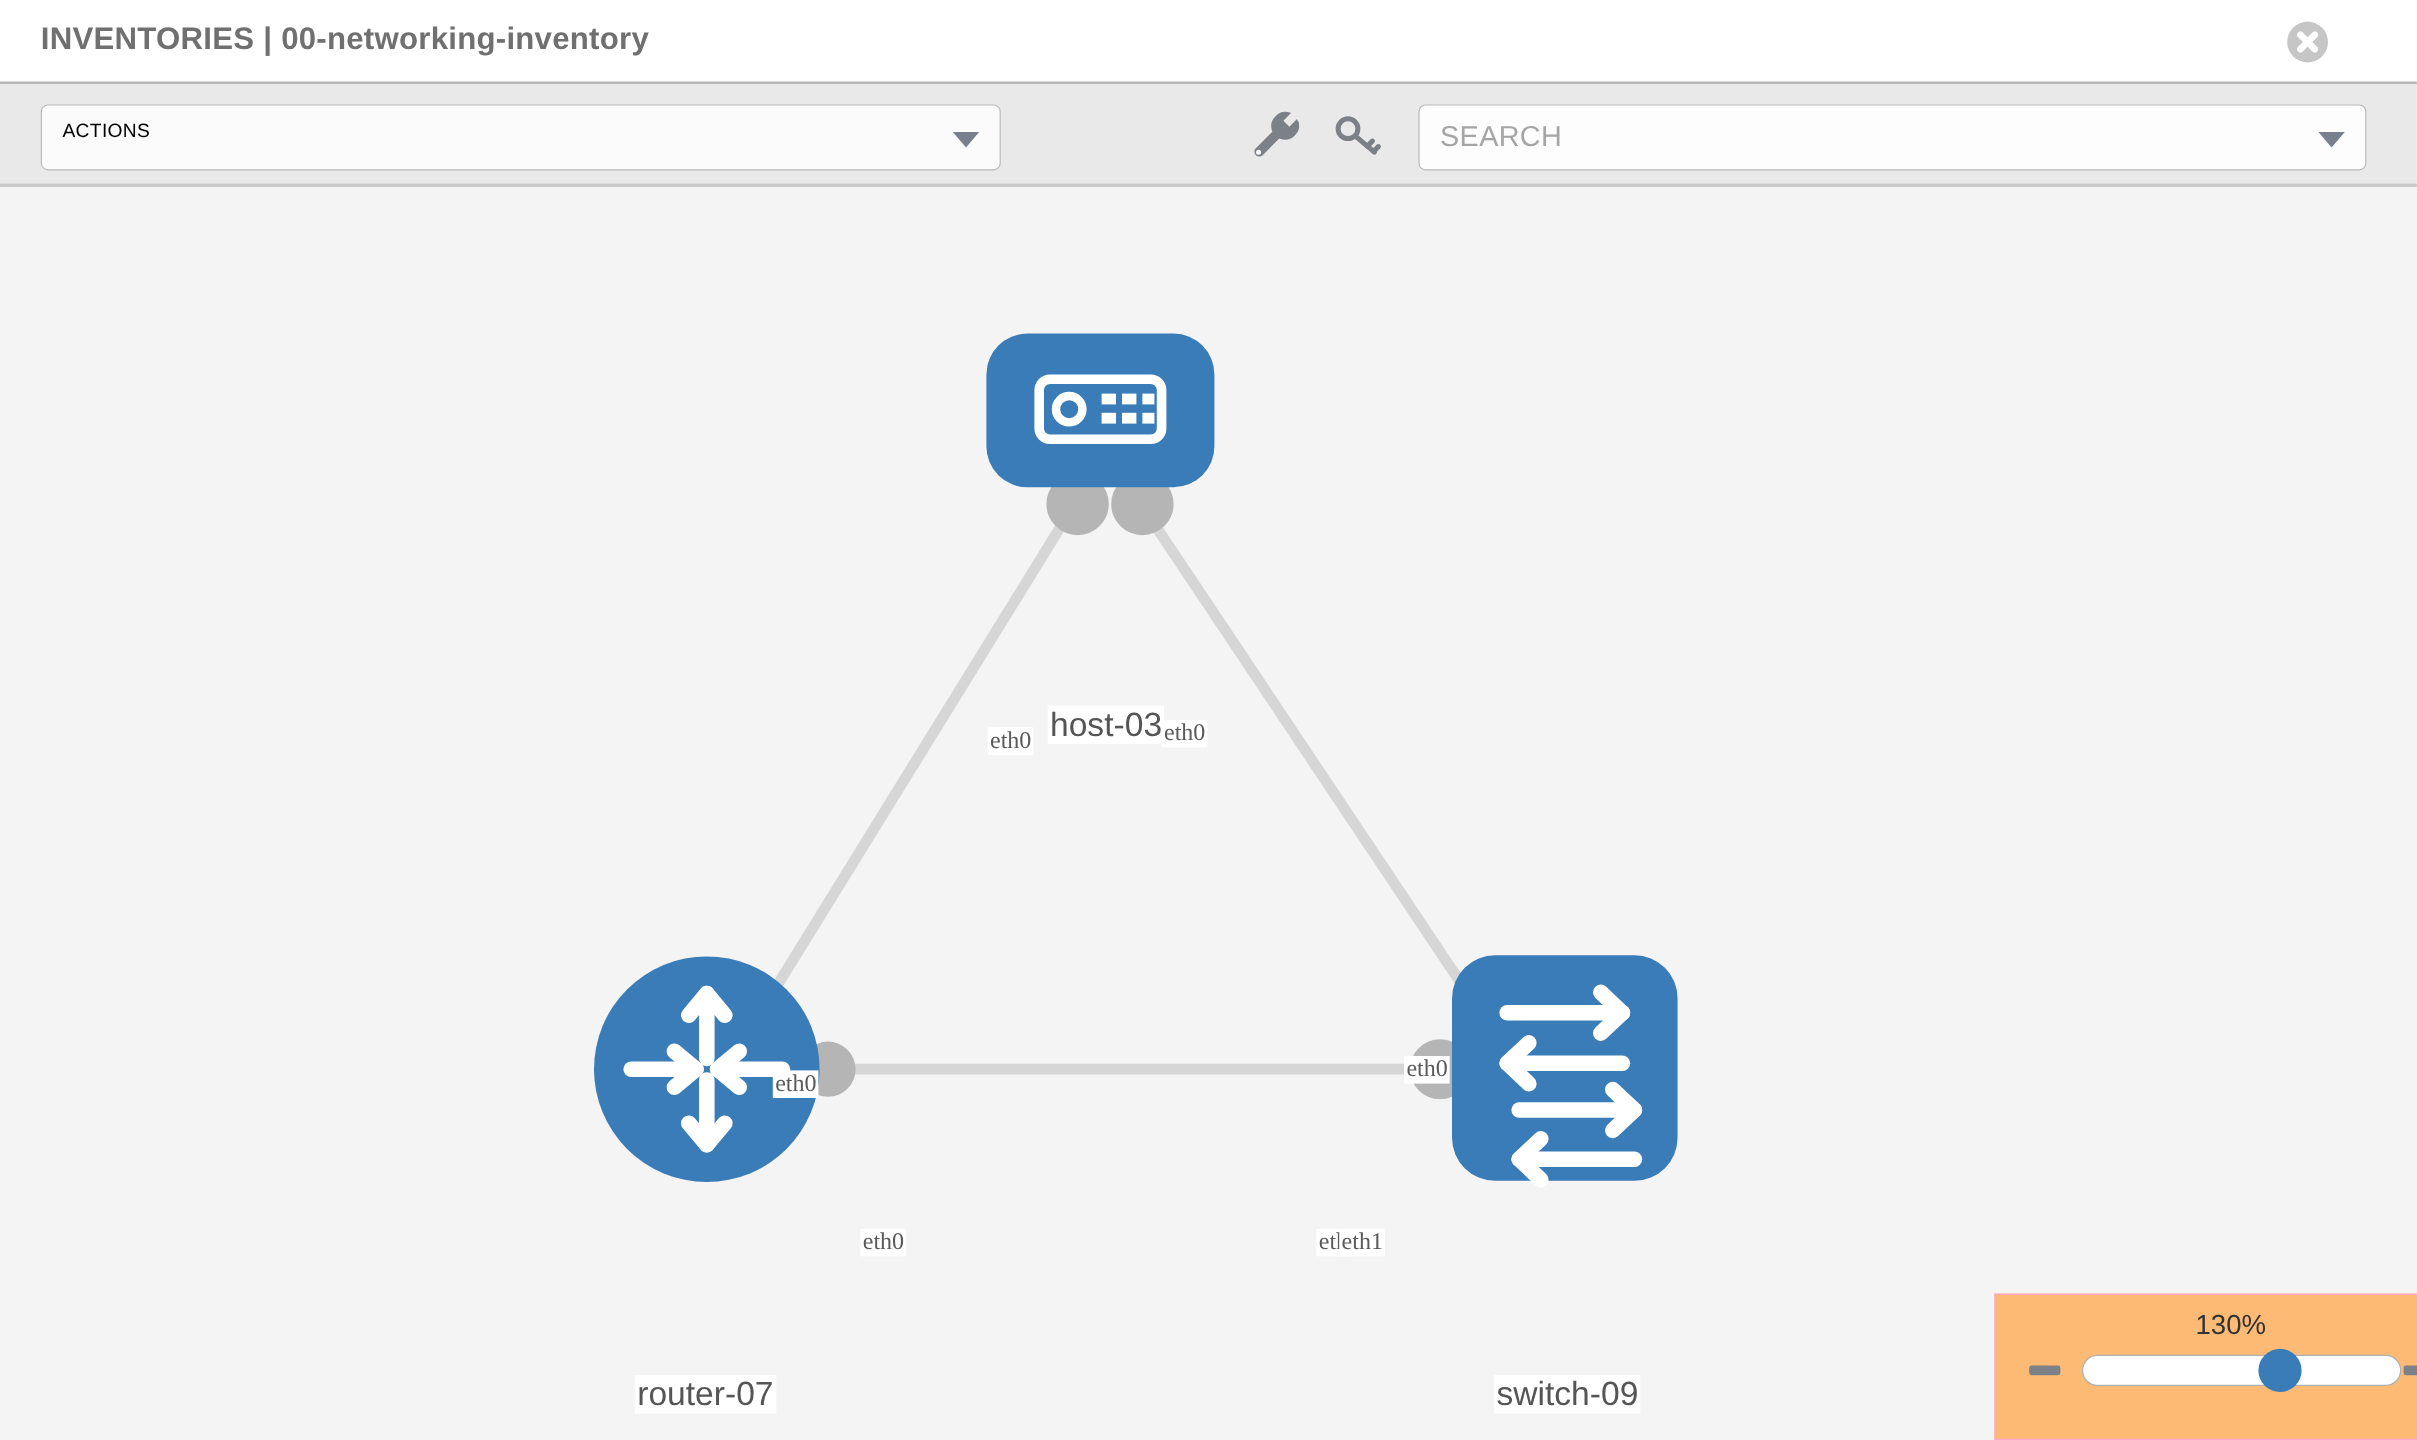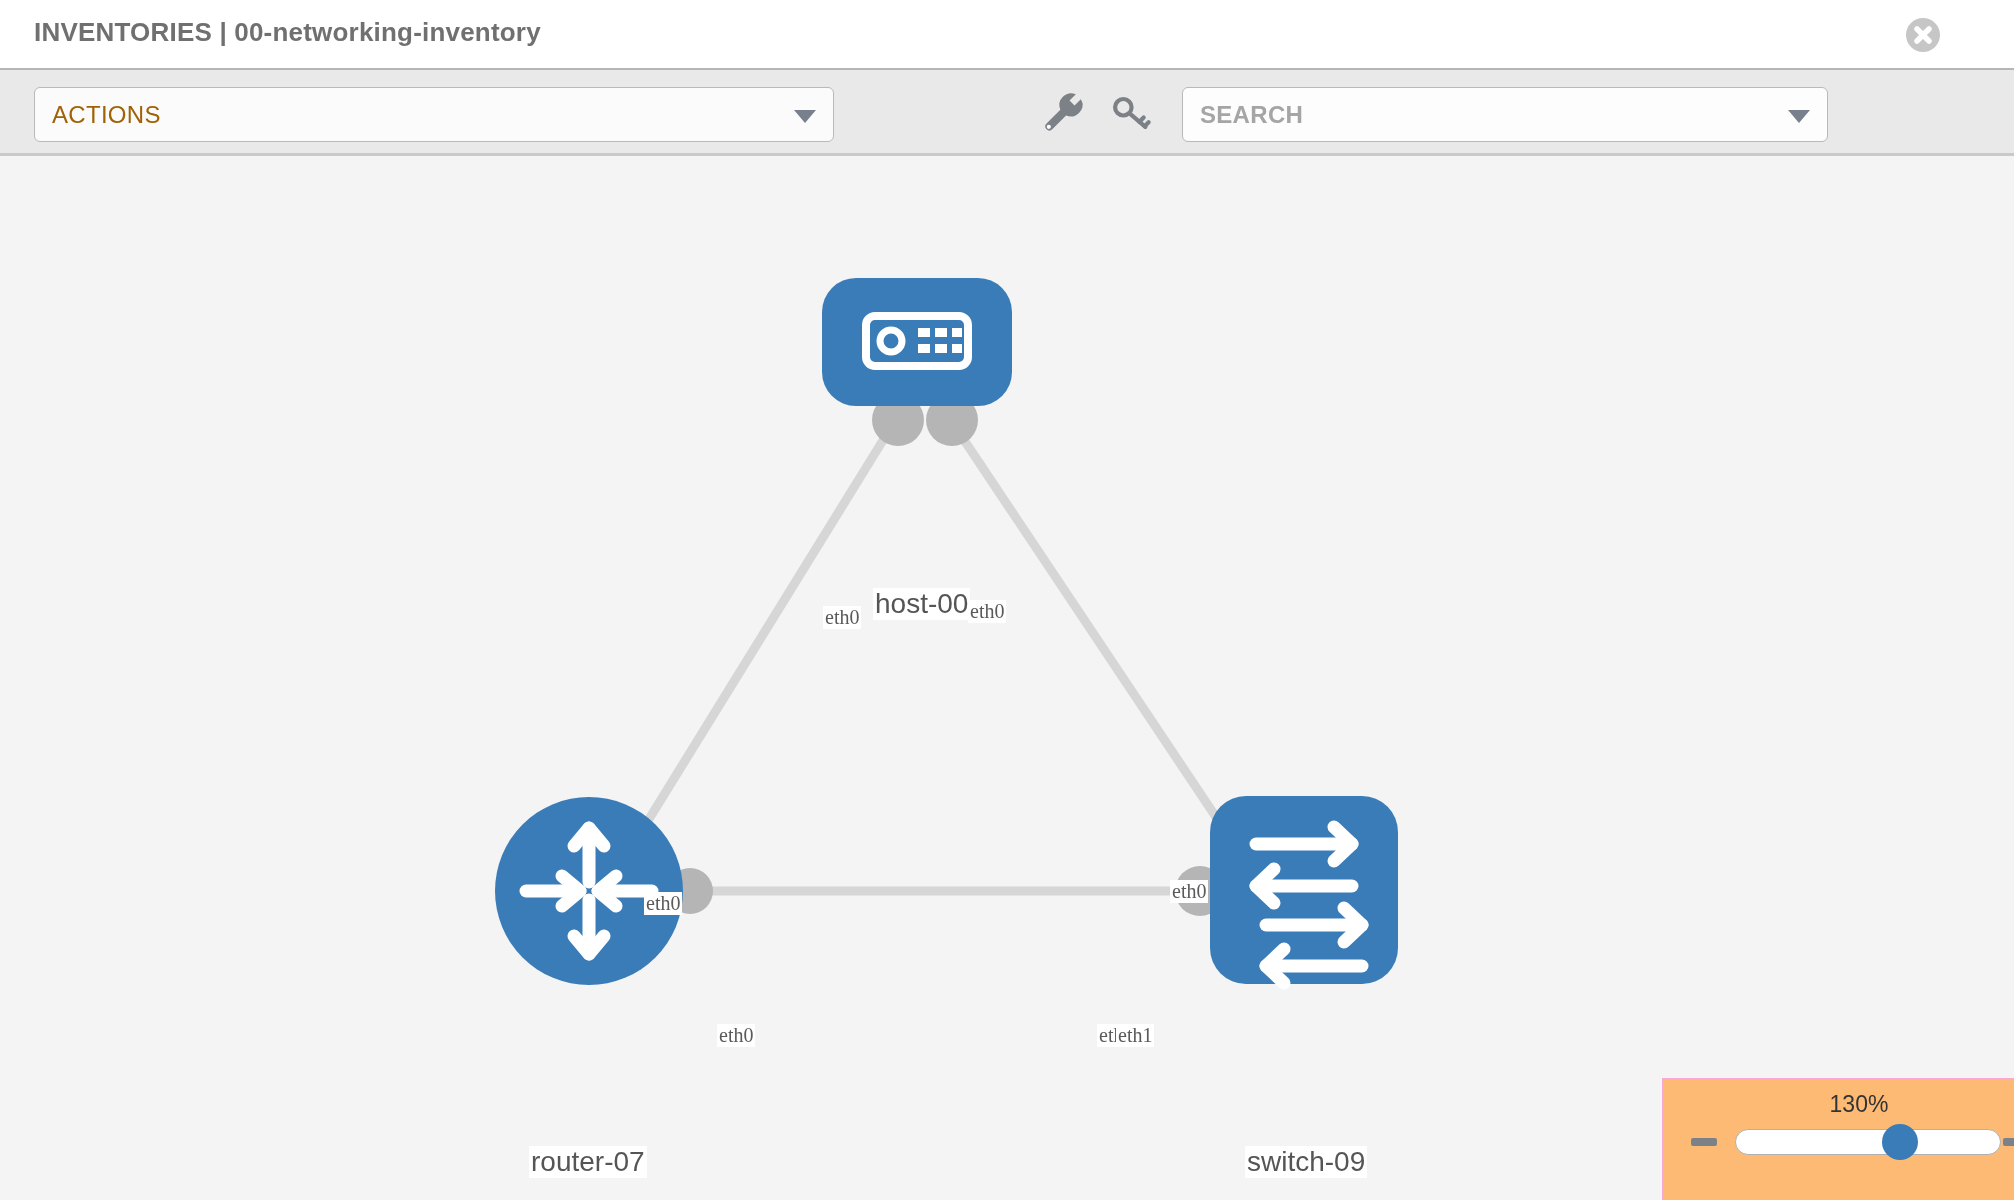--- a/index.html
+++ b/index.html
@@ -66,22 +66,22 @@
     background: #fbfbfb;
     border: 1px solid #b9b9b9;
     border-radius: 6px;
     box-sizing: border-box;
     cursor: pointer;
   }
   .actions-select .label {
     position: absolute;
     left: 17px;
     top: 13px;
-    font-size: 24px;
-    color: #a16207;
+    font-size: 16px;
+    color: #000000;
     letter-spacing: 0.3px;
   }
   .caret {
     position: absolute;
     right: 17px;
     top: 22px;
     width: 0; height: 0;
     border-left: 11px solid transparent;
     border-right: 11px solid transparent;
     border-top: 13px solid #77808c;
@@ -93,28 +93,27 @@
     height: 46px;
     cursor: pointer;
   }
   .tool-icon.wrench { left: 1040px; }
   .tool-icon.key    { left: 1108px; }
 
   .search-box {
     position: absolute;
     left: 1182px;
     top: 17px;
-    width: 646px;
+    width: 790px;
     height: 55px;
     background: #fdfdfd;
     border: 1px solid #b9b9b9;
     border-radius: 6px;
     box-sizing: border-box;
     cursor: text;
-    font-weight: bold;
   }
   .search-box .label {
     position: absolute;
     left: 17px;
     top: 13px;
     font-size: 24px;
     color: #a5a5a5;
     letter-spacing: 0.3px;
   }
 
@@ -317,21 +316,21 @@
         <path d="M1352 730 H 1256"></path>
         <path d="M1274 713 L1256 730 L1274 747"></path>
         <path d="M1266 769 H 1362"></path>
         <path d="M1344 752 L1362 769 L1344 786"></path>
         <path d="M1362 810 H 1266"></path>
         <path d="M1284 793 L1266 810 L1284 827"></path>
       </g>
     </g>
   </svg>
 
-  <span class="node-label" style="left:873px; top:432px;">host-00</span>
+  <span class="node-label" style="left:873px; top:432px;">host-03</span>
   <span class="node-label" style="left:529px; top:990px;">router-07</span>
   <span class="node-label" style="left:1245px; top:990px;">switch-09</span>
 
   <span class="iface-label" style="left:823px; top:450px;">eth0</span>
   <span class="iface-label" style="left:968px; top:444px;">eth0</span>
   <span class="iface-label" style="left:644px; top:736px;">eth0</span>
   <span class="iface-label" style="left:1170px; top:724px;">eth0</span>
   <span class="iface-label" style="left:717px; top:868px;">eth0</span>
   <span class="iface-label" style="left:1097px; top:868px;">eth</span>
   <span class="iface-label" style="left:1116px; top:868px;">eth1</span>

